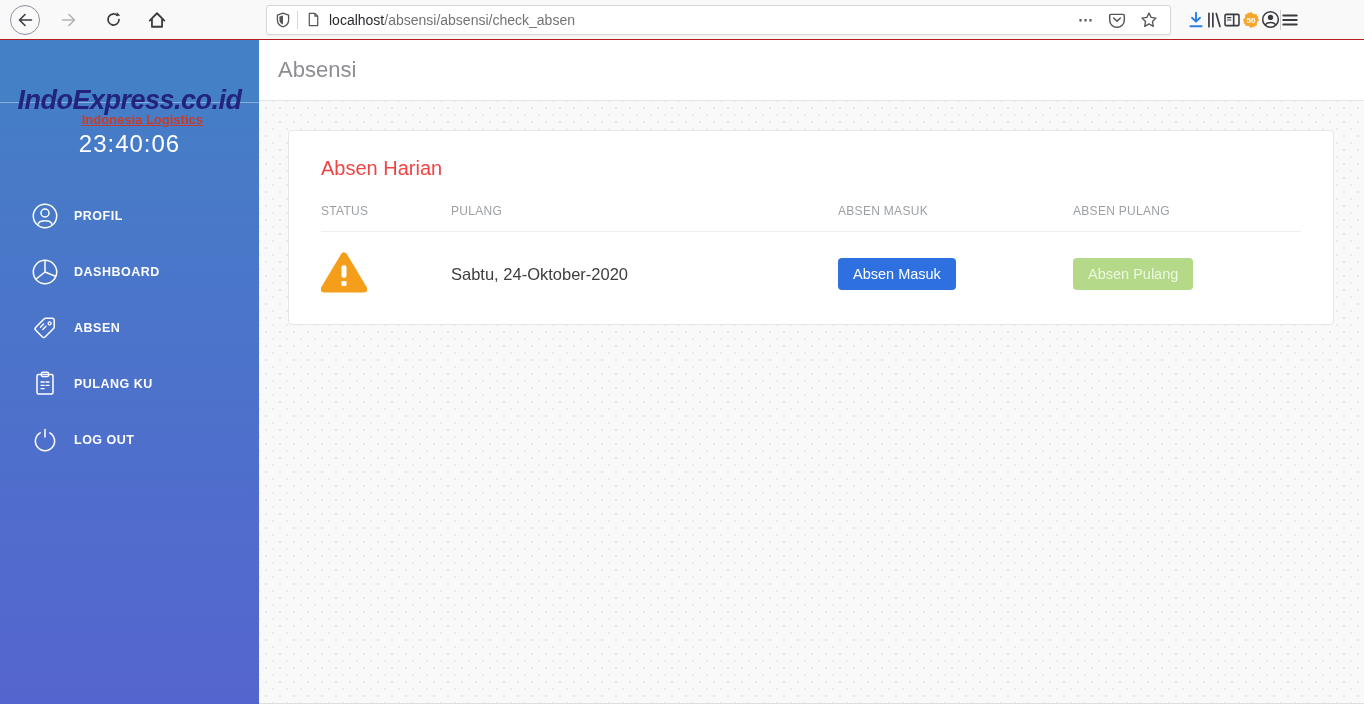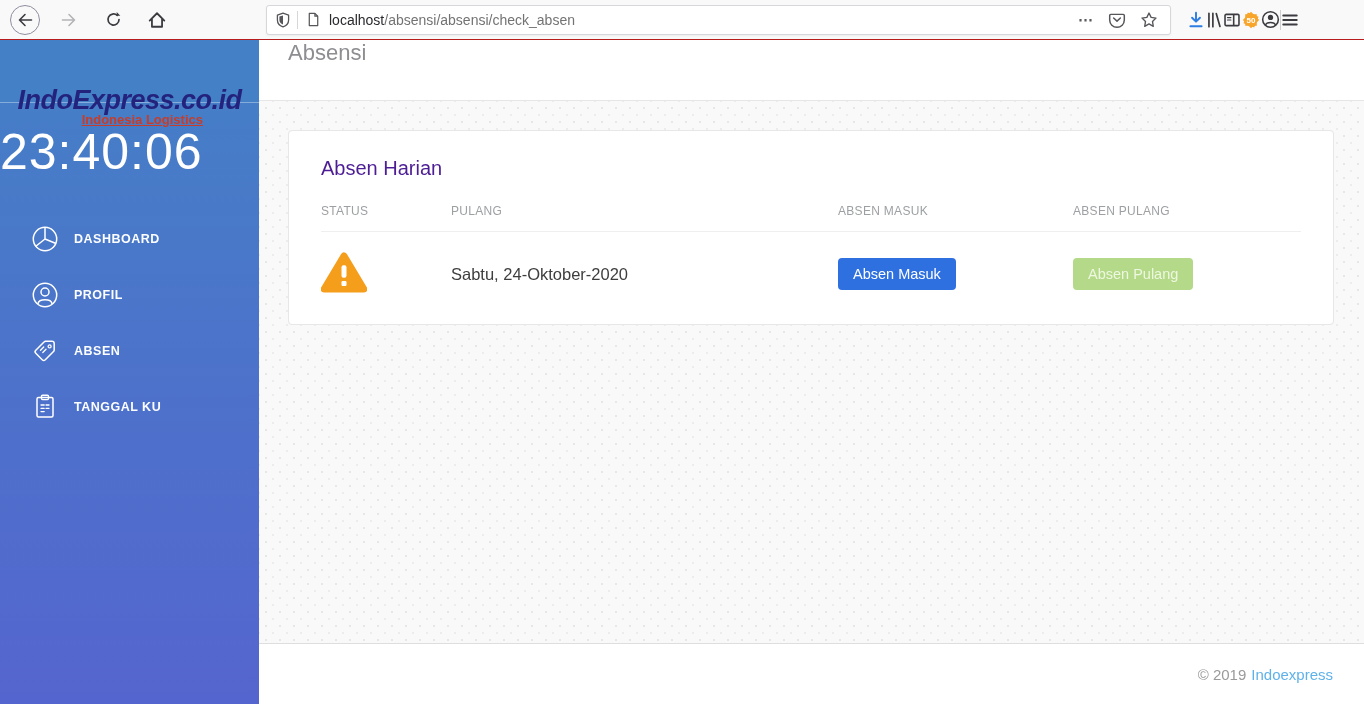--- a/index.html
+++ b/index.html
@@ -34,40 +34,40 @@
 
   
   .sidebar { width:259px; flex:0 0 259px;
     background:linear-gradient(180deg, var(--sidebar-top,#4480c6) 0%, var(--sidebar-bottom,#5565cf) 100%); }
   .logo-block { height:63px; background:var(--sidebar-top,#4480c6);
     border-bottom:1px solid rgba(255,255,255,.35); padding-top:9px; }
   .logo-title { text-align:center; font-size:27px; font-weight:bold; font-style:italic;
     color:var(--logo-title,#23237d); letter-spacing:-.5px;margin-top:36px; }
   .logo-subtitle { text-align:right; padding-right:56px; margin-top:-4px;
     font-size:13px; font-weight:bold; color:var(--logo-subtitle,#c63d2a);text-decoration:underline; }
-  .clock { margin-top:20px; color:#fff; font-size:50px; letter-spacing:1px; }
+  .clock { margin-top:27px; text-align:center; color:#fff; font-size:24px; letter-spacing:1px; }
   .menu { margin-top:30px; }
   .menu-item { height:56px; display:flex; align-items:center; padding-left:31px; cursor:pointer; }
   .menu-icon { width:28px; height:28px; margin-right:15px; flex:0 0 28px; }
   .menu-icon svg { display:block; }
   .menu-label { color:#fcfdff; font-size:12.5px; font-weight:bold; letter-spacing:.5px; }
 
   
   .main { flex:1; display:flex; flex-direction:column; min-width:0; }
   .page-header { height:61px; background:#fff; border-bottom:1px solid #e6e6e6;
-    display:flex; padding-left:29px; }
+    display:flex; align-items:center; padding-left:19px; }
   .page-title { color:#8d8d92; font-size:22px; }
   .content { flex:1; background-color:#f9f9f9;
     background-image:radial-gradient(#e7e7e7 1px, transparent 1px),
                      radial-gradient(#ececec 1px, transparent 1px);
     background-size:14px 14px; background-position:0 0, 7px 7px;
     border-bottom:1px solid #dedede; padding:29px 30px 0 29px; }
   .card { background:#fff; border:1px solid #e7e7e7; border-radius:4px;
     height:195px; padding:26px 32px 0 32px; box-shadow:0 0 1px rgba(0,0,0,.03); }
-  .card-title { font-size:20px; color:#4c1d95; margin-bottom:24px; }
+  .card-title { font-size:20px; color:#ef4444; margin-bottom:24px; }
   table.absen-table { width:100%; border-collapse:collapse; }
   .absen-table th { text-align:left; font-weight:normal; font-size:12px; color:#9da0a3;
     letter-spacing:.3px; padding-bottom:13px; border-bottom:1px solid #efefef; }
   .col-status { width:130px; } .col-tanggal { width:387px; } .col-masuk { width:235px; }
   .absen-table td { padding-top:19px; vertical-align:middle; }
   .tanggal-text { font-size:16.5px; color:#3e3e3e; }
   .btn { display:inline-block; border:none; border-radius:4px; padding:8px 15px;
     font-size:14.5px; font-family:"Liberation Sans",sans-serif; cursor:pointer; }
   .btn-primary { background:var(--primary-button,#2e70e0); color:#fff; }
   .btn-success-disabled { background:var(--success-button,#b3d989); color:#eef7df; cursor:default; }
@@ -167,54 +167,63 @@
       <div class="logo-title">IndoExpress.co.id</div>
       <div class="logo-subtitle">Indonesia Logistics</div>
     </div>
     <div class="clock">23:40:06</div>
 
     <div class="menu">
       <div class="menu-item">
         <span class="menu-icon">
           <svg width="28" height="28" viewBox="0 0 28 28">
             <circle cx="14" cy="14" r="11.7" stroke="#fff" stroke-width="1.5" fill="none"></circle>
-            <path d="M14 14 V2.3 M14 14 L25 18.5 M14 14 L4.5 21.5" stroke="#fff" stroke-width="1.5" fill="none"></path>
-          </svg>
-        </span>
-        <span class="menu-label">DASHBOARD</span>
-      </div>
-      <div class="menu-item">
-        <span class="menu-icon">
-          <svg width="28" height="28" viewBox="0 0 28 28">
-            <circle cx="14" cy="14" r="11.7" stroke="#fff" stroke-width="1.5" fill="none"></circle>
             <circle cx="14" cy="11" r="4" stroke="#fff" stroke-width="1.5" fill="none"></circle>
             <path d="M7 22.5 C8 17.5 20 17.5 21 22.5" stroke="#fff" stroke-width="1.5" fill="none" stroke-linecap="round"></path>
           </svg>
         </span>
         <span class="menu-label">PROFIL</span>
+      </div>
+      <div class="menu-item">
+        <span class="menu-icon">
+          <svg width="28" height="28" viewBox="0 0 28 28">
+            <circle cx="14" cy="14" r="11.7" stroke="#fff" stroke-width="1.5" fill="none"></circle>
+            <path d="M14 14 V2.3 M14 14 L25 18.5 M14 14 L4.5 21.5" stroke="#fff" stroke-width="1.5" fill="none"></path>
+          </svg>
+        </span>
+        <span class="menu-label">DASHBOARD</span>
       </div>
       <div class="menu-item">
         <span class="menu-icon">
           <svg width="28" height="28" viewBox="0 0 28 28">
             <path d="M4.8 13.2 L13 5 a2.2 2.2 0 0 1 1.6 -.7 H21 a2.2 2.2 0 0 1 2.2 2.2 v6.4 a2.2 2.2 0 0 1 -.7 1.6 L14.3 22.7 a2.2 2.2 0 0 1 -3.1 0 L4.8 16.3 a2.2 2.2 0 0 1 0 -3.1 Z" stroke="#fff" stroke-width="1.5" fill="none" stroke-linejoin="round"></path>
             <circle cx="18.6" cy="9.4" r="1.5" stroke="#fff" stroke-width="1.3" fill="none"></circle>
             <path d="M9.5 13.2 L12.7 10 M11.8 15.5 L15 12.3" stroke="#fff" stroke-width="1.3" stroke-linecap="round"></path>
           </svg>
         </span>
         <span class="menu-label">ABSEN</span>
       </div>
       <div class="menu-item">
         <span class="menu-icon">
           <svg width="28" height="28" viewBox="0 0 28 28">
             <rect x="6" y="4.5" width="16" height="19.5" rx="1.5" stroke="#fff" stroke-width="1.5" fill="none"></rect>
             <rect x="10.5" y="2.2" width="7" height="4.4" rx="1" stroke="#fff" stroke-width="1.4" fill="none"></rect>
             <path d="M10 12 h3.2 M15 12 h3 M10 15.3 h3.2 M15 15.3 h3 M10 18.6 h3.2" stroke="#fff" stroke-width="1.3" stroke-linecap="round"></path>
           </svg>
         </span>
-        <span class="menu-label">TANGGAL KU</span>
+        <span class="menu-label">PULANG KU</span>
+      </div>
+      <div class="menu-item">
+        <span class="menu-icon">
+          <svg width="28" height="28" viewBox="0 0 28 28">
+            <path d="M9.2 6.8 a9.6 9.6 0 1 0 9.6 0" stroke="#fff" stroke-width="1.5" fill="none" stroke-linecap="round"></path>
+            <path d="M14 3.5 V11" stroke="#fff" stroke-width="1.5" stroke-linecap="round"></path>
+          </svg>
+        </span>
+        <span class="menu-label">LOG OUT</span>
       </div>
     </div>
   </div>
 
   <div class="main">
     <div class="page-header">
       <span class="page-title">Absensi</span>
     </div>
 
     <div class="content">
@@ -240,18 +249,14 @@
               </td>
               <td><span class="tanggal-text">Sabtu, 24-Oktober-2020</span></td>
               <td><button class="btn btn-primary">Absen Masuk</button></td>
               <td><button class="btn btn-success-disabled">Absen Pulang</button></td>
             </tr>
           </tbody>
         </table>
       </div>
     </div>
 
-    <div class="footer">
-      <span>© 2019</span>
-      <a href="#">Indoexpress</a>
-    </div>
   </div>
 </div>
 
 </body></html>

